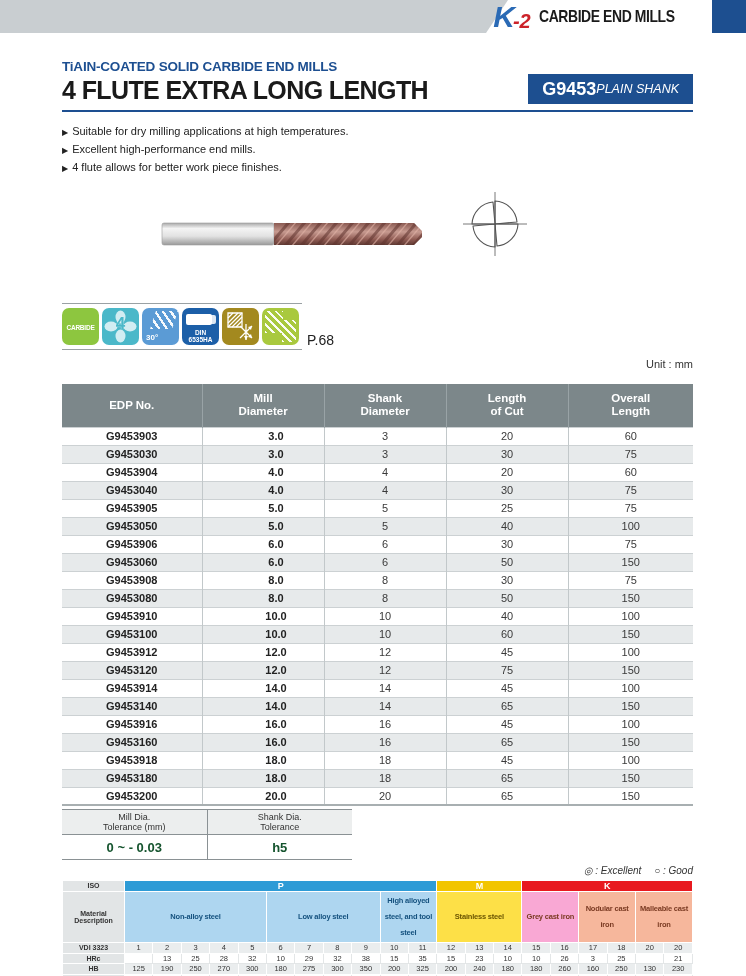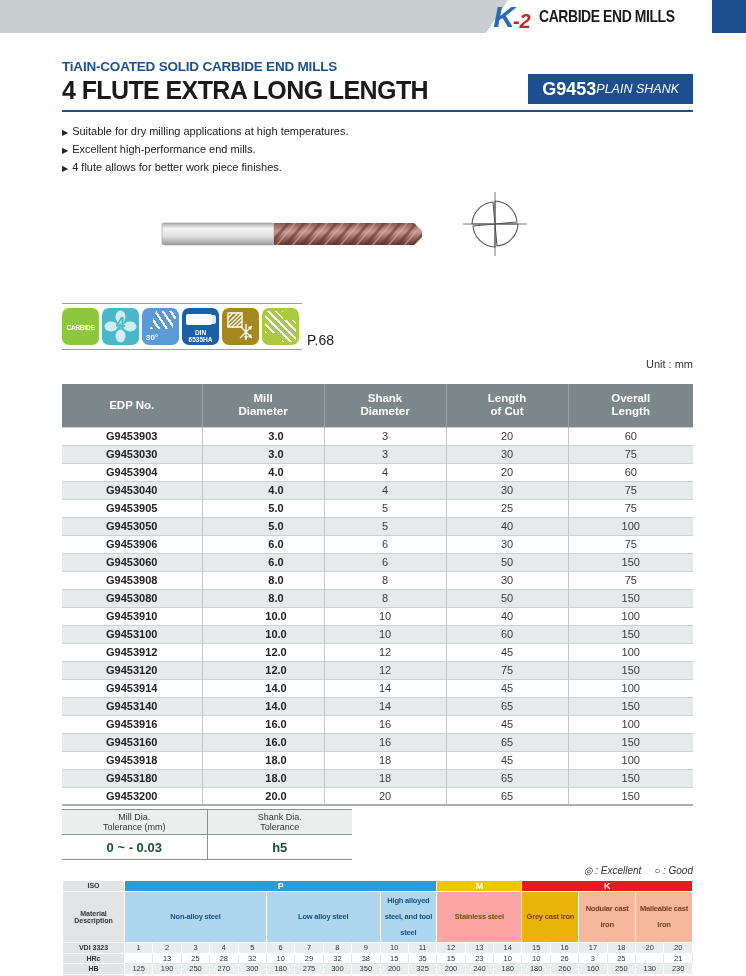--- a/index.html
+++ b/index.html
@@ -476,22 +476,22 @@
               <th class="lbl-cell">ISO</th>
               <td class="iso-cell" colspan="11" style="background: rgb(46, 155, 214); color: rgb(255, 255, 255);">P</td>
               <td class="iso-cell" colspan="3" style="background: rgb(242, 197, 0); color: rgb(255, 255, 255);">M</td>
               <td class="iso-cell" colspan="6" style="background: rgb(232, 25, 31); color: rgb(255, 255, 255);">K</td>
             </tr>
             <tr>
               <th class="lbl-cell">Material<br>Description</th>
               <td class="mat-cell" colspan="5" style="background: rgb(174, 214, 240); color: rgb(20, 81, 126);">Non-alloy steel</td>
               <td class="mat-cell" colspan="4" style="background: rgb(174, 214, 240); color: rgb(20, 81, 126);">Low alloy steel</td>
               <td class="mat-cell" colspan="2" style="background: rgb(174, 214, 240); color: rgb(20, 81, 126);">High alloyed steel, and tool steel</td>
-              <td class="mat-cell" colspan="3" style="background: #fca5a5; color: rgb(107, 85, 0);">Stainless steel</td>
-              <td class="mat-cell" colspan="2" style="background: #eab308; color: rgb(122, 58, 34);">Grey cast iron</td>
+              <td class="mat-cell" colspan="3" style="background: #fde047; color: rgb(107, 85, 0);">Stainless steel</td>
+              <td class="mat-cell" colspan="2" style="background: #f9a8d4; color: rgb(122, 58, 34);">Grey cast iron</td>
               <td class="mat-cell" colspan="2" style="background: rgb(246, 183, 156); color: rgb(122, 58, 34);">Nodular cast iron</td>
               <td class="mat-cell" colspan="2" style="background: rgb(246, 183, 156); color: rgb(122, 58, 34);">Malleable cast iron</td>
             </tr>
             <tr>
               <th class="lbl-cell">VDI 3323</th>
               <td class="val shade">1</td>
               <td class="val shade">2</td>
               <td class="val shade">3</td>
               <td class="val shade">4</td>
               <td class="val shade">5</td>

